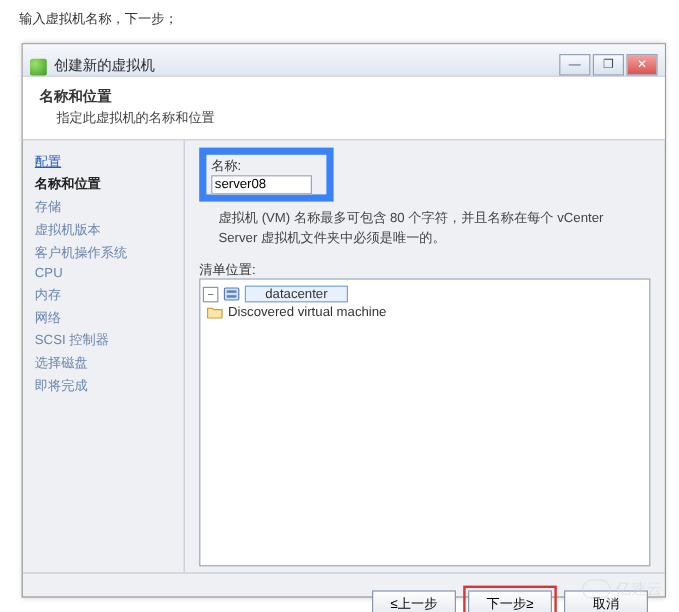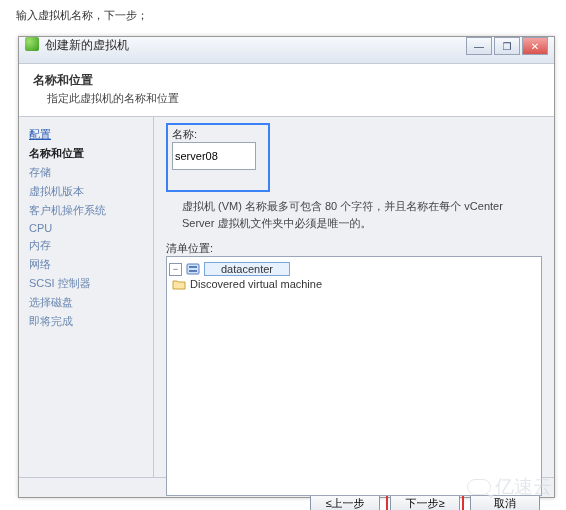--- a/index.html
+++ b/index.html
@@ -1,48 +1,48 @@
 <!DOCTYPE html>
 <html><head>
 <meta charset="utf-8">
 <style>
 html,body{margin:0;padding:0;font-family:"Microsoft YaHei","SimSun",sans-serif;font-size:12px;color:#333;background:#fff}
 .page{width:566px;height:510px;position:relative}
 .instruction{padding:8px 16px;font-size:11px}
 .dialog{position:absolute;left:18px;top:36px;width:535px;height:460px;border:1px solid #999;background:#eef0f4;box-shadow:0 0 4px rgba(0,0,0,.2)}
-.titlebar{height:26px;background:linear-gradient(#f6f8fc,#dfe6f0);border-bottom:1px solid #c3c9d5;display:flex;align-items:flex-start;padding:0 6px}
+.titlebar{height:26px;background:linear-gradient(#f6f8fc,#dfe6f0);border-bottom:1px solid #c3c9d5;display:flex;align-items:flex-end;padding:0 6px}
 .titlebar .app-icon{width:14px;height:14px;border-radius:2px;background:radial-gradient(circle at 30% 30%,#9de26b,#3a9b1e);margin-right:6px}
 .titlebar .title{flex:1;font-size:12px;color:#2a2a2a}
 .winbtn{width:24px;height:16px;margin-left:2px;border:1px solid #95a2b8;background:linear-gradient(#f7f9fc,#dbe3ef);display:flex;align-items:center;justify-content:center;font-size:10px;color:#3a4a66;cursor:pointer}
 .winbtn.close{background:linear-gradient(#f3a3a0,#d9534f);color:#fff}
 .header{background:#fff;border-bottom:1px solid #c3c9d5;padding:8px 14px 10px}
 .header .h1{font-weight:bold;font-size:12px}
 .header .h2{font-size:11px;color:#444;margin:2px 0 0 14px}
 .body{display:flex;height:360px}
 .sidebar{width:120px;padding:8px 4px 8px 10px;border-right:1px solid #c3c9d5}
 .side-item{font-size:11px;color:#6a86b0;padding:2px 0;cursor:pointer}
 .side-item.link{text-decoration:underline;color:#2b5cb8}
 .side-item.active{color:#222;font-weight:bold}
 .form{flex:1;padding:8px 12px;position:relative}
 .lbl{font-size:11px;color:#333}
-.name-box{border:2px solid #3b82f6;padding:2px 4px 20px;width:92px;margin-top:-2px}
-.name-input{width:84px;height:28px;border:1px solid #9aa6b8;font-size:11px;padding:0 2px;box-sizing:border-box}
+.name-box{border:6px solid #3b82f6;padding:2px 4px 0;width:92px;margin-top:-2px}
+.name-input{width:84px;height:16px;border:1px solid #9aa6b8;font-size:11px;padding:0 2px;box-sizing:border-box}
 .hint{font-size:11px;color:#444;margin:6px 16px 10px;line-height:1.5}
 .tree-wrap{border:1px solid #9aa6b8;background:#fff;height:230px;overflow:auto;padding:4px 2px}
 .tree-row{display:flex;align-items:center;font-size:11px;padding:1px 0}
 .expander{width:11px;height:11px;border:1px solid #8a97ab;background:#fff;margin-right:4px;display:flex;align-items:center;justify-content:center;font-size:9px;color:#556;line-height:1}
 .dc-icon{width:14px;height:12px;margin-right:4px}
 .dc-icon svg,.folder-icon svg{display:block}
 .folder-icon{width:14px;height:12px;margin-right:4px}
 .tree-children{margin-left:3px}
 .dialog-sep{height:1px;background:#c3c9d5;margin:0}
 .buttons{display:flex;justify-content:flex-end;align-items:center;padding:10px 14px;gap:6px}
 .btn{min-width:70px;height:22px;border:1px solid #8a97ab;background:linear-gradient(#fdfdfd,#e6e9ef);font-size:11px;cursor:pointer;padding:0 8px}
 .btn-frame{border:2px solid #d33;padding:2px;display:inline-block}
-.watermark{position:absolute;right:14px;bottom:10px;opacity:.55;font-size:19px;color:#cfd4db;display:flex;align-items:center;gap:4px;pointer-events:none}
+.watermark{position:absolute;right:14px;bottom:10px;opacity:.55;font-size:13px;color:#cfd4db;display:flex;align-items:center;gap:4px;pointer-events:none}
 .watermark .bubble{width:22px;height:14px;border:1.5px solid #cfd4db;border-radius:9px;position:relative}
 .watermark .bubble:before{content:"";position:absolute;right:-4px;bottom:-3px;width:5px;height:5px;border:1.5px solid #cfd4db;border-top:none;border-left:none;transform:rotate(45deg);background:#fff}
 </style>
 </head>
 <body>
 <div class="page">
 
 <div class="instruction">输入虚拟机名称，下一步；</div>
 
 <div class="dialog">

